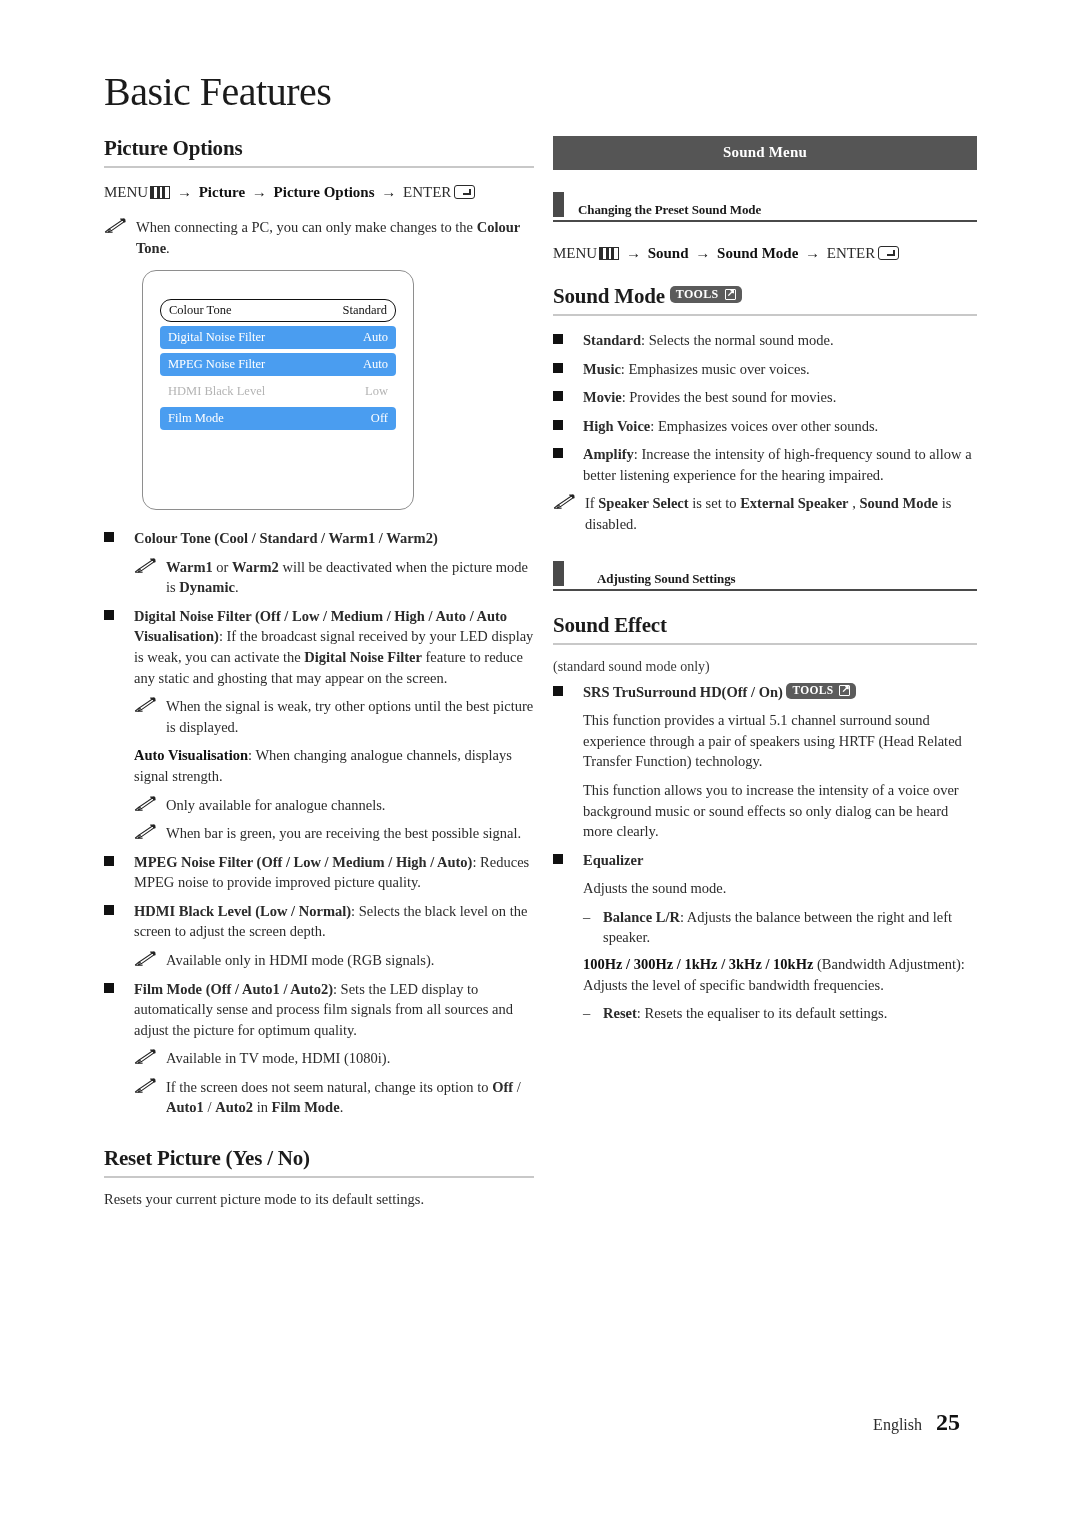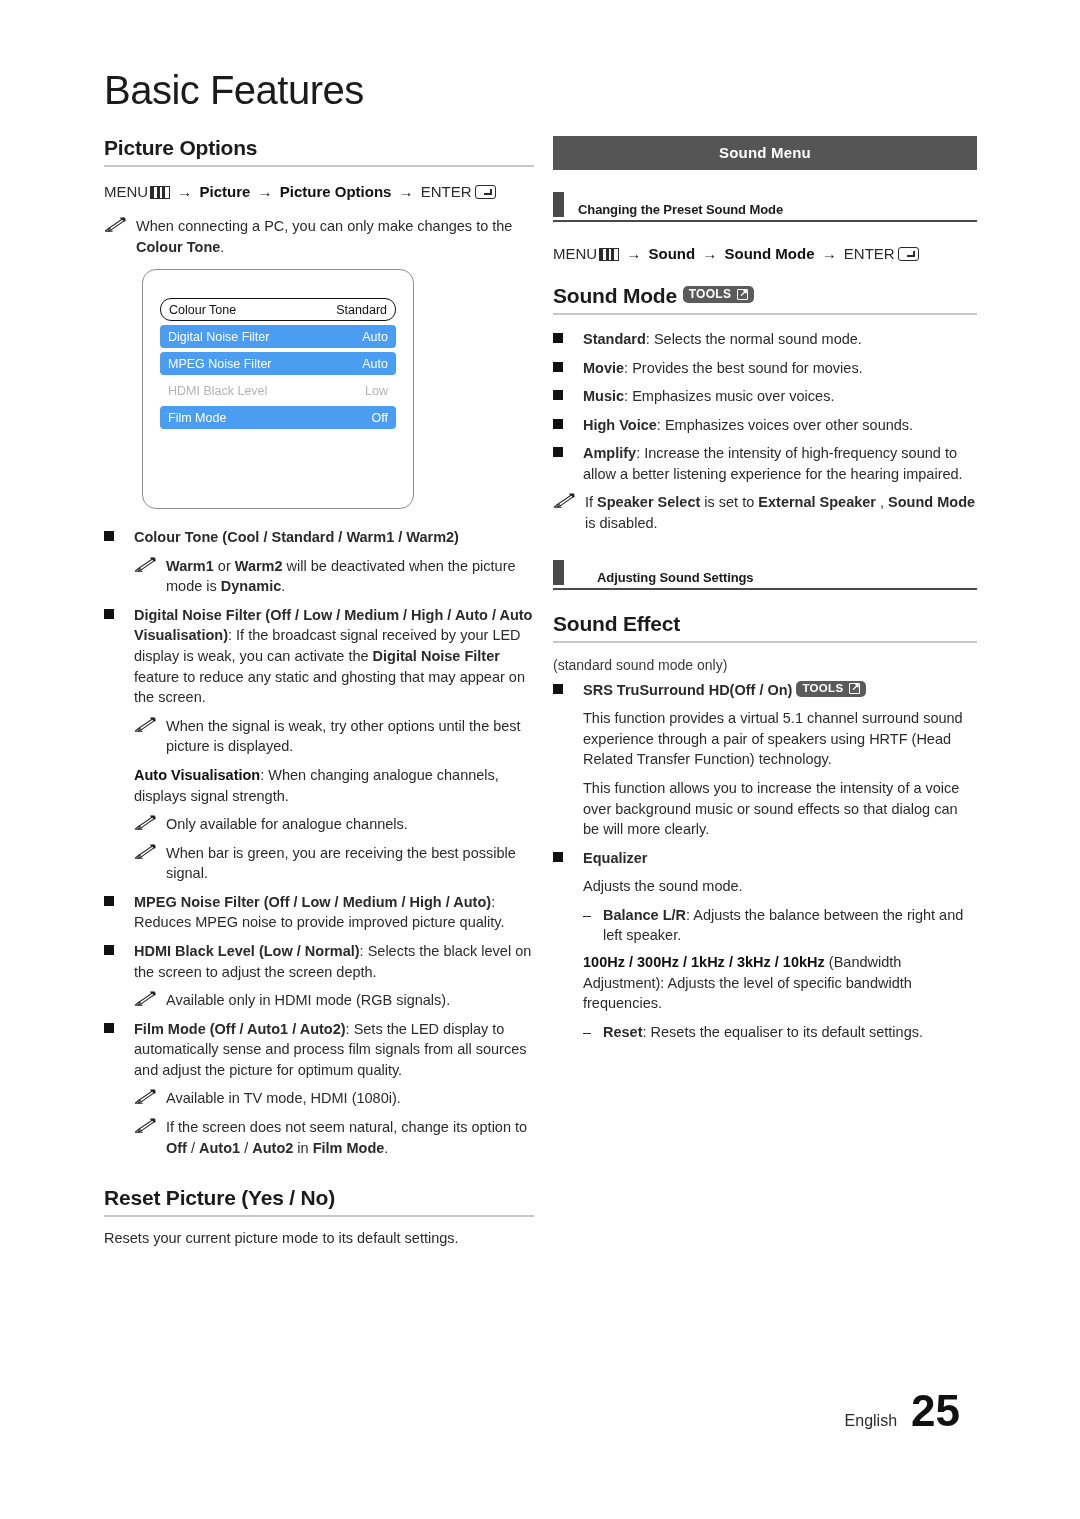--- a/index.html
+++ b/index.html
@@ -9,20 +9,21 @@
     background: #ffffff;
     font-family: "Liberation Sans", sans-serif;
     color: #1b1b1b;
   }
   .page {
     position: relative;
     width: 1080px;
     height: 1519px;
     padding: 0;
     overflow: hidden;
+    font-family: Liberation Serif, serif;
   }
 
   
   .page-title {
     position: absolute;
     left: 104px;
     top: 68px;
     font-size: 40px;
     font-weight: 400;
     letter-spacing: -0.5px;
@@ -268,21 +269,21 @@
   
   .footer {
     position: absolute;
     right: 120px;
     bottom: 83px;
     display: flex;
     align-items: baseline;
     gap: 14px;
   }
   .footer .lang { font-size: 16px; color: #2b2b2b; }
-  .footer .pg { font-size: 44px; font-weight: bold; color: #111; }
+  .footer .pg { font-size: 24px; font-weight: bold; color: #111; }
 </style>
 </head>
 <body>
 
 <div class="page">
 
   <div class="page-title">Basic Features</div>
 
   <div class="col-left">
 
@@ -498,27 +499,27 @@
     <div class="sq">
       <span class="mark">
           <i></i>
         </span>
       <span class="body"><b>Standard</b><span>: Selects the normal sound mode.</span></span>
     </div>
     <div class="sq">
       <span class="mark">
           <i></i>
         </span>
+      <span class="body"><b>Music</b><span>: Emphasizes music over voices.</span></span>
+    </div>
+    <div class="sq">
+      <span class="mark">
+          <i></i>
+        </span>
       <span class="body"><b>Movie</b><span>: Provides the best sound for movies.</span></span>
-    </div>
-    <div class="sq">
-      <span class="mark">
-          <i></i>
-        </span>
-      <span class="body"><b>Music</b><span>: Emphasizes music over voices.</span></span>
     </div>
     <div class="sq">
       <span class="mark">
           <i></i>
         </span>
       <span class="body"><b>High Voice</b><span>: Emphasizes voices over other sounds.</span></span>
     </div>
     <div class="sq">
       <span class="mark">
           <i></i>
@@ -554,21 +555,21 @@
       <span class="mark">
           <i></i>
         </span>
       <span class="body"><b>SRS TruSurround HD(Off / On)</b> <span class="tools">
             <span>TOOLS</span>
             <span class="arw"></span>
           </span></span>
     </div>
     <div class="para indent">This function provides a virtual 5.1 channel surround sound experience through a pair of speakers using HRTF (Head Related Transfer Function) technology.</div>
 
-    <div class="para indent">This function allows you to increase the intensity of a voice over background music or sound effects so that dialog can be will more clearly.</div>
+    <div class="para indent">This function allows you to increase the intensity of a voice over background music or sound effects so only dialog can be heard more clearly.</div>
 
     <div class="sq">
       <span class="mark">
           <i></i>
         </span>
       <span class="body"><b>Equalizer</b></span>
     </div>
     <div class="para indent">Adjusts the sound mode.</div>
 
     <div class="dash indent">

